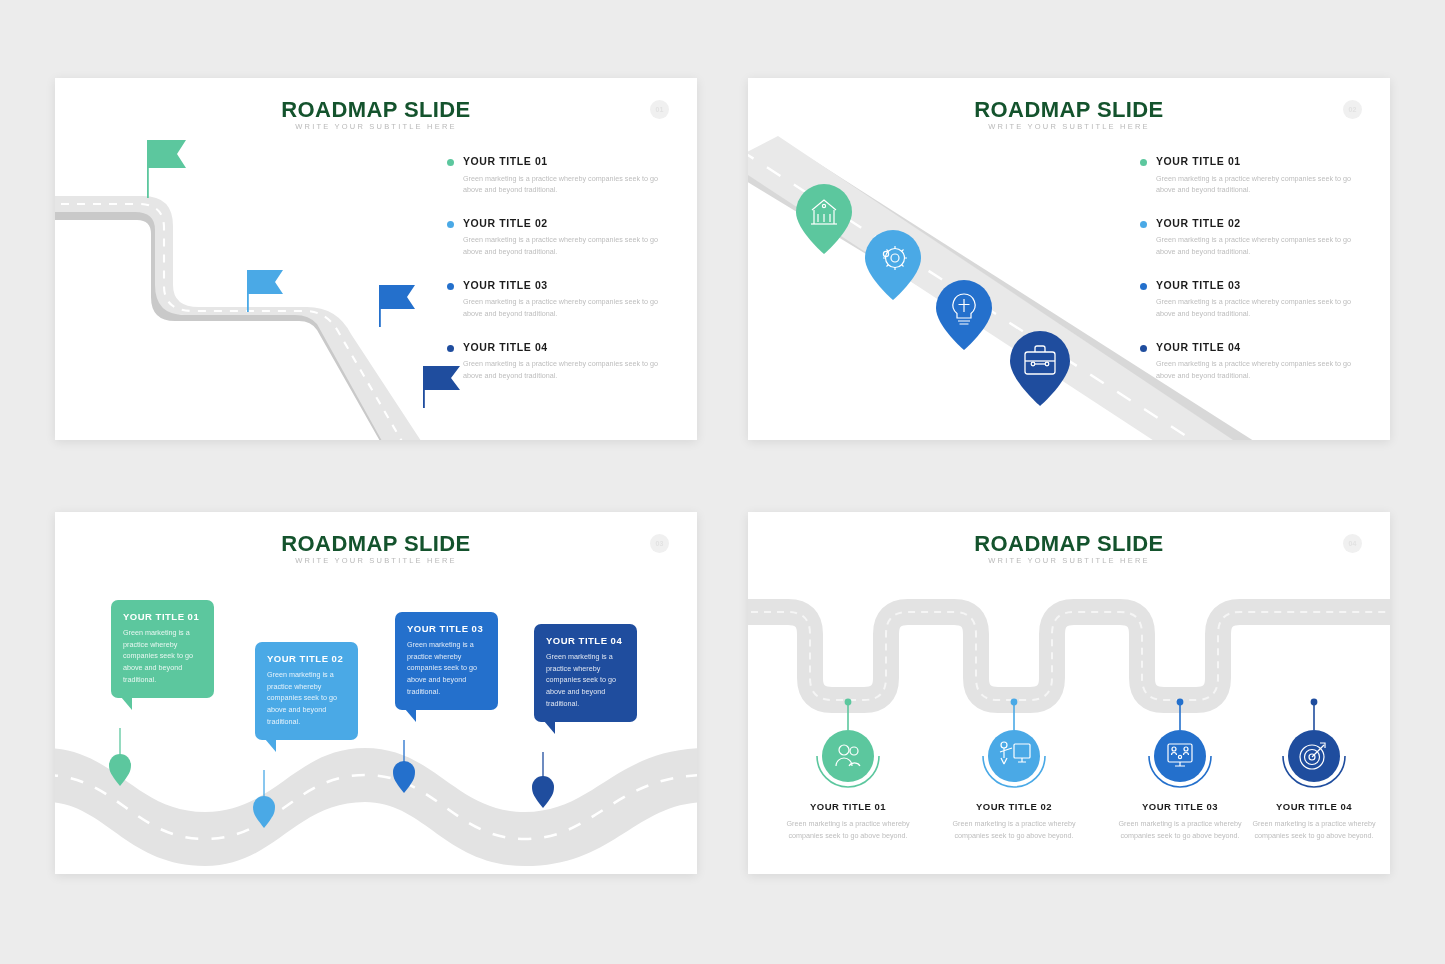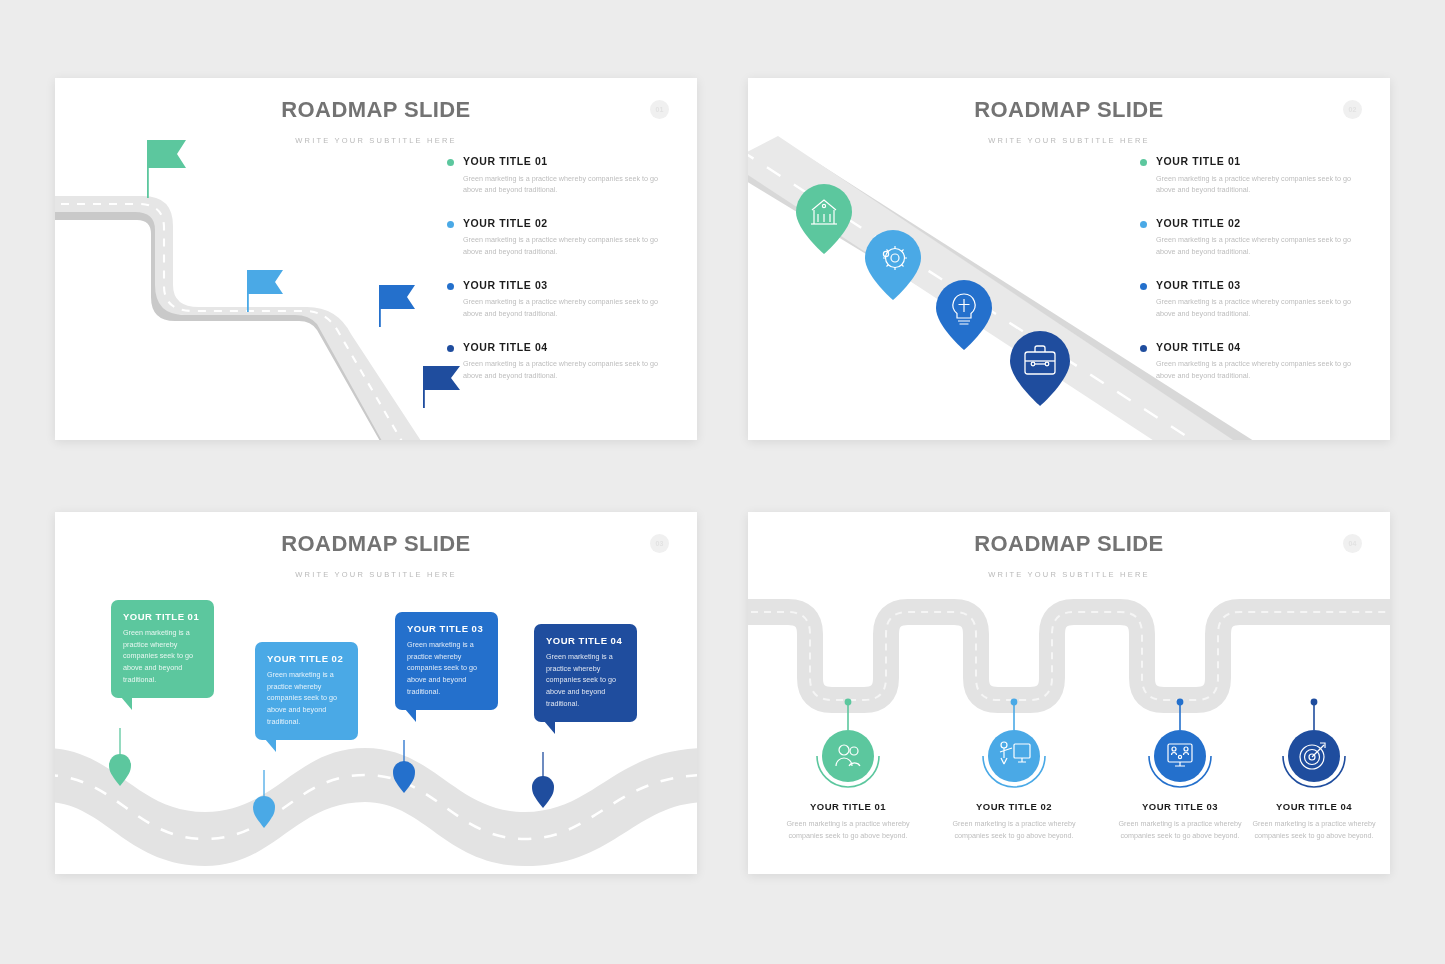--- a/index.html
+++ b/index.html
@@ -23,25 +23,25 @@
   }
   #slide1 { left: 55px;  top: 78px;  width: 642px; height: 362px; }
   #slide2 { left: 748px; top: 78px;  width: 642px; height: 362px; }
   #slide3 { left: 55px;  top: 512px; width: 642px; height: 362px; }
   #slide4 { left: 748px; top: 512px; width: 642px; height: 362px; }
 
   
   .slide-header { position: absolute; top: 20px; left: 0; width: 100%; text-align: center; }
   .slide-title {
     font-size: 22px; font-weight: bold; letter-spacing: 0.4px;
-    color: #737373; line-height: 1.1;
+    color: #14532d; line-height: 1.1;
   }
   .slide-subtitle {
     font-size: 7.5px; letter-spacing: 2.2px; color: #b9b9b9;
-    margin-top: 14px; font-weight: normal;
+    margin-top: 0; font-weight: normal;
   }
   .page-badge {
     position: absolute; top: 22px; right: 28px;
     width: 19px; height: 19px; border-radius: 50%;
     background: #f0f0f0; color: #e2e2e2;
     font-size: 7px; line-height: 19px; text-align: center;
     font-weight: bold;
   }
 
   

